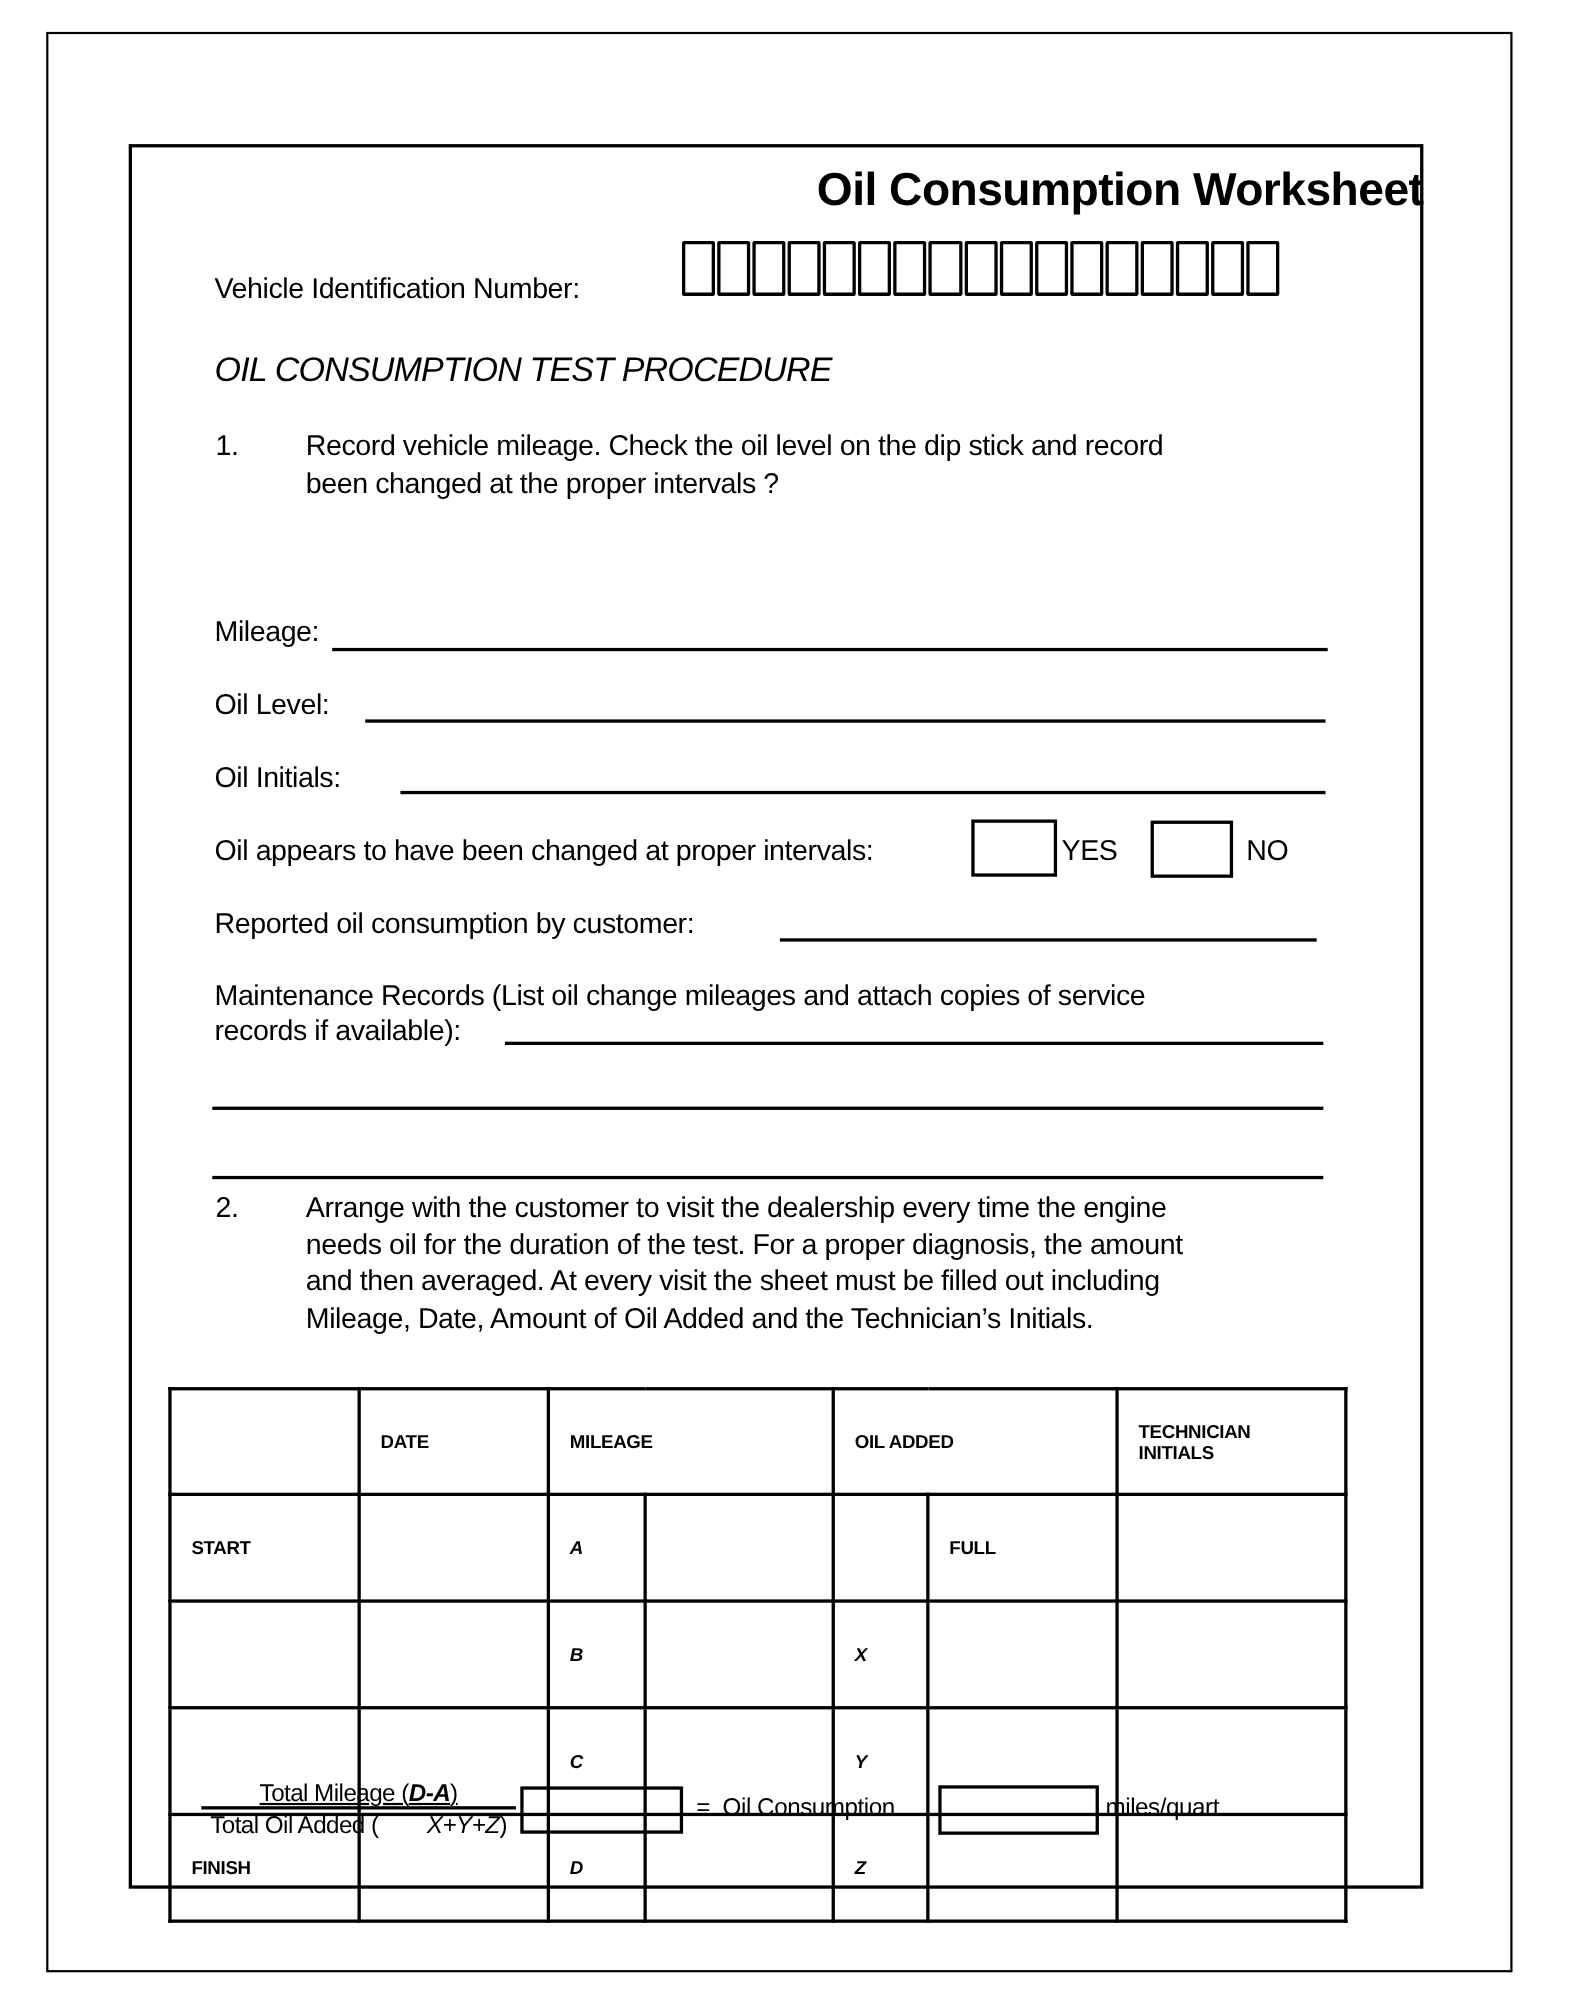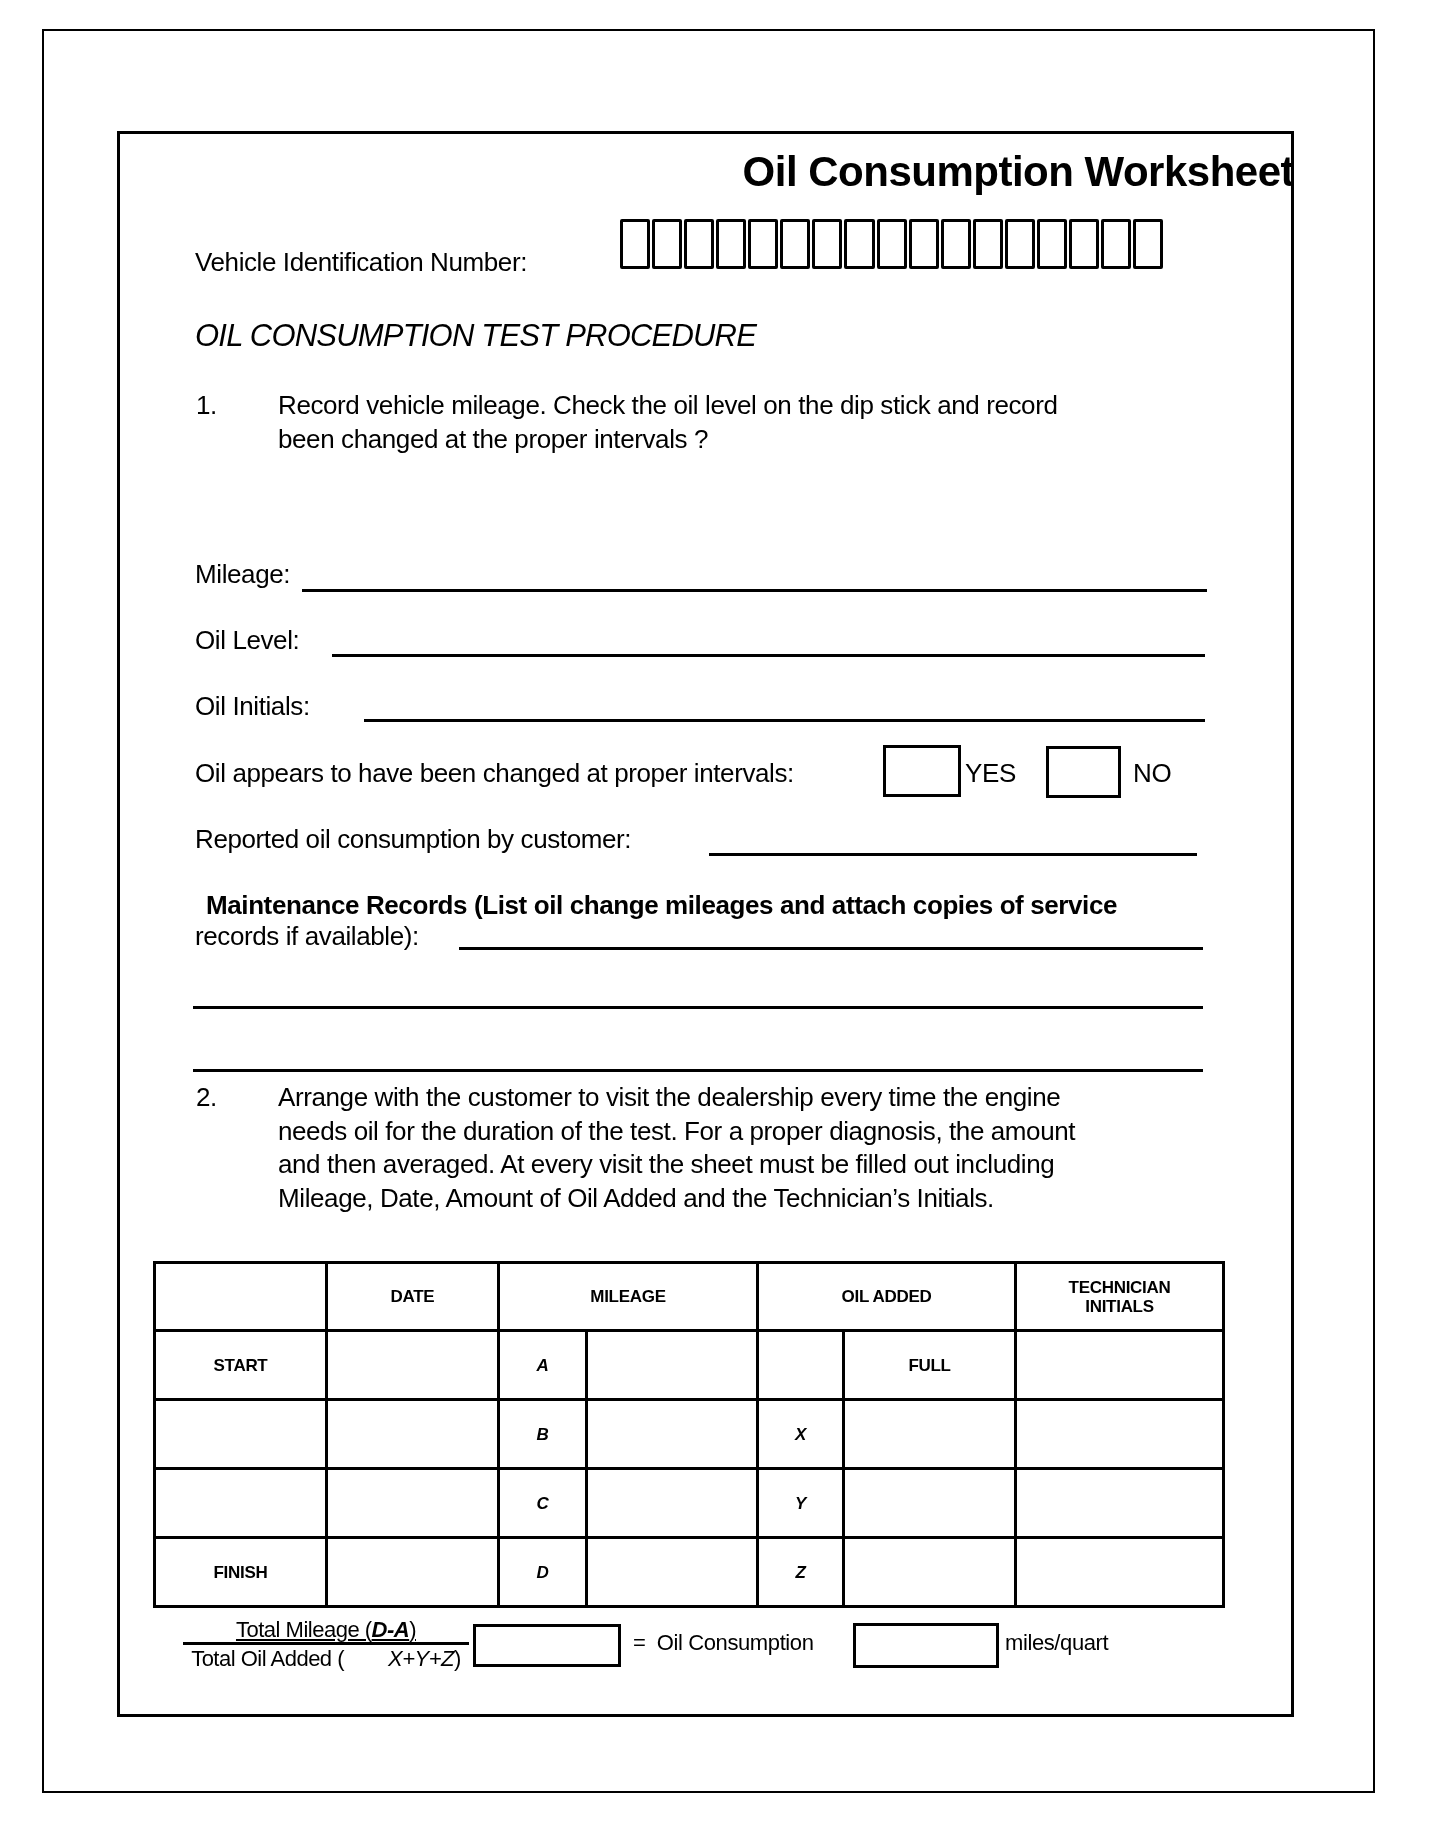--- a/index.html
+++ b/index.html
@@ -11,21 +11,21 @@
   .title { left:117px; width:1177px; top:148px; text-align:right; font-size:42px; font-weight:bold; letter-spacing:-0.5px; line-height:48px; }
   .txt { font-size:26px; line-height:33px; white-space:nowrap; letter-spacing:-0.4px; }
   .heading { font-size:31px; font-weight:normal; font-style:italic; letter-spacing:-0.8px; white-space:nowrap; }
   .vin-boxes { left:620px; top:219px; width:543px; height:50px; display:flex; }
   .vin-box { flex:1; border:3px solid #000; box-sizing:border-box; margin-right:2px; border-radius:2px; }
   .vin-box:last-child { margin-right:0; }
   .uline { height:0; border-top:3px solid #000; }
   .para { font-size:26px; line-height:33.5px; letter-spacing:-0.4px; }
   .check-box { border:3px solid #000; box-sizing:border-box; }
   table.log { position:absolute; left:153px; top:1261px; width:1069px; border-collapse:collapse; table-layout:fixed; }
-  table.log td { border:3px solid #000; text-align:center; vertical-align:middle; padding:4px; font-weight:bold; font-size:17px; letter-spacing:-0.3px; line-height:19px; }
+  table.log td { border:3px solid #000; vertical-align:middle; padding:18px; font-weight:bold; font-size:17px; letter-spacing:-0.3px; line-height:19px; }
   table.log tr.hdr td { height:57px; }
   table.log tr.row td { height:58px; }
   .ital { font-style:italic; }
   .frac-line { left:183px; top:1642px; width:286px; border-top:3px solid #000; }
   .formula-box { border:3px solid #000; box-sizing:border-box; }
 </style>
 </head>
 <body>
 
 <div class="abs outer-border"></div>
@@ -73,21 +73,21 @@
 
 <div class="abs txt" style="left:195px; top:757px;">Oil appears to have been changed at proper intervals:</div>
 <div class="abs check-box" style="left:883px; top:745px; width:78px; height:52px;"></div>
 <div class="abs txt" style="left:965px; top:757px;">YES</div>
 <div class="abs check-box" style="left:1046px; top:746px; width:75px; height:52px;"></div>
 <div class="abs txt" style="left:1133px; top:757px;">NO</div>
 
 <div class="abs txt" style="left:195px; top:823px;">Reported oil consumption by customer:</div>
 <div class="abs uline" style="left:709px; top:853px; width:488px;"></div>
 
-<div class="abs txt" style="left:206px; top:889px;font-weight:bold;">Maintenance Records (List oil change mileages and attach copies of service</div>
+<div class="abs txt" style="left:195px; top:889px;">Maintenance Records (List oil change mileages and attach copies of service</div>
 <div class="abs txt" style="left:195px; top:920px;">records if available):</div>
 <div class="abs uline" style="left:459px; top:947px; width:744px;"></div>
 <div class="abs uline" style="left:193px; top:1006px; width:1010px;"></div>
 <div class="abs uline" style="left:193px; top:1069px; width:1010px;"></div>
 
 <div class="abs para" style="left:196px; top:1081px;">2.</div>
 <div class="abs para" style="left:278px; top:1081px; width:970px;">
   <div>Arrange with the customer to visit the dealership every time the engine</div>
   <div>needs oil for the duration of the test.  For a proper diagnosis, the amount</div>
   <div>and then averaged. At every visit the sheet must be filled out including</div>

